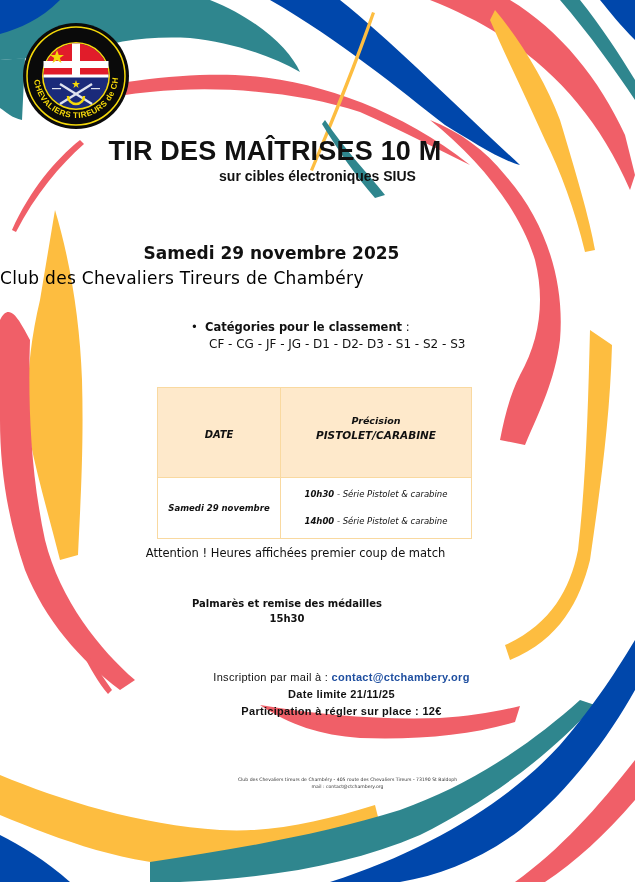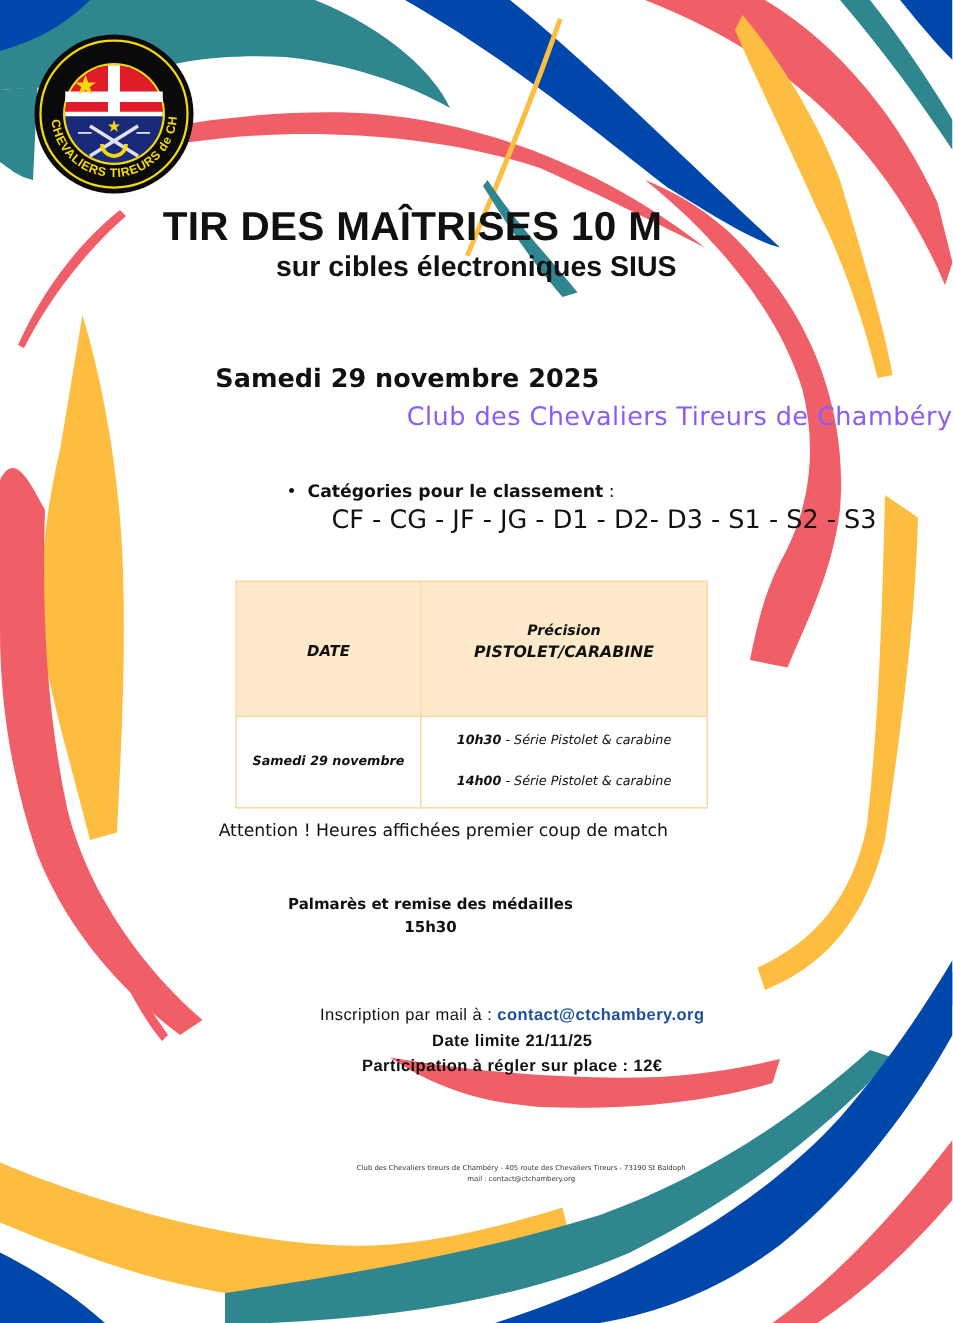--- a/index.html
+++ b/index.html
@@ -1,27 +1,27 @@
 <!DOCTYPE html>
 <html><head>
 <meta charset="utf-8">
 <style>
   html, body { margin: 0; padding: 0; }
   body { width: 635px; height: 882px; position: relative; overflow: hidden; background: #ffffff; font-family: "DejaVu Sans", sans-serif; color: #111; }
   .bg { position: absolute; left: 0; top: 0; width: 635px; height: 882px; z-index: 0; }
   .layer { position: absolute; z-index: 2; }
   .logo { left: 22px; top: 22px; width: 108px; height: 108px; }
   .title { left: 0; width: 550px; top: 136px; text-align: center; font-family: "Liberation Sans", sans-serif; font-weight: 700; font-size: 27px; letter-spacing: 0.2px; color: #111; }
-  .subtitle { left: 0; width: 635px; top: 168px; text-align: center; font-family: "Liberation Sans", sans-serif; font-weight: 700; font-size: 19px; color: #111; }
+  .subtitle { left: 0; width: 635px; top: 168px; text-align: center; font-family: "Liberation Sans", sans-serif; font-weight: 700; font-size: 14px; color: #111; }
   .date { left: 0; width: 543px; top: 243px; text-align: center; font-family: "DejaVu Sans", sans-serif; font-weight: 700; font-size: 17px; color: #111; }
-  .club { left: 0; width: 635px; top: 268px; text-align: right; font-family: "DejaVu Sans", sans-serif; font-size: 17px; color: #8b5cf6; letter-spacing: 0.3px; }
+  .club { left: 0; width: 635px; top: 268px; text-align: left; font-family: "DejaVu Sans", sans-serif; font-size: 17px; color: #000000; letter-spacing: 0.3px; }
   .cats { left: 191px; top: 320px; font-family: "DejaVu Sans", sans-serif; font-size: 11.5px; color: #111; }
   .cats .bullet { display: inline-block; width: 14px; }
   .cats b { font-weight: 700; }
-  .cats .list { margin-left: 30px; margin-top: 3px; font-size: 17px; }
+  .cats .list { margin-left: 18px; margin-top: 3px; font-size: 12px; }
   table.sched { position: absolute; left: 157px; top: 387px; width: 315px; border-collapse: collapse; z-index: 2; font-family: "DejaVu Sans", sans-serif; }
   table.sched td { border: 1.5px solid #f9d9a0; text-align: center; vertical-align: middle; font-style: italic; }
   table.sched tr.head td { background: #fee9cb; height: 78px; }
   table.sched tr.body td { background: #ffffff; height: 58px; }
   .th-date { width: 120px; font-weight: 700; font-size: 10px; padding-top: 4px; }
   .th-prec { font-size: 9.5px; font-weight: 700; line-height: 14px; padding-bottom: 10px; }
   .th-prec .kind { font-size: 10.5px; }
   .td-date { font-size: 8.5px; font-weight: 700; }
   .td-times { font-size: 8.5px; line-height: 27px; }
   .td-times b { font-weight: 700; }

